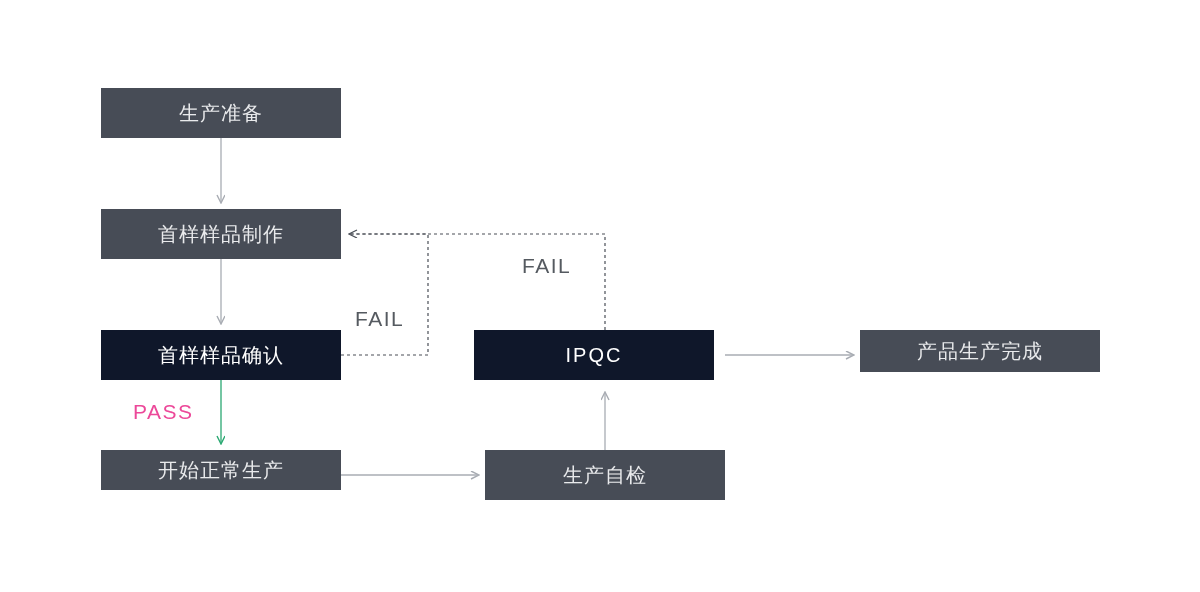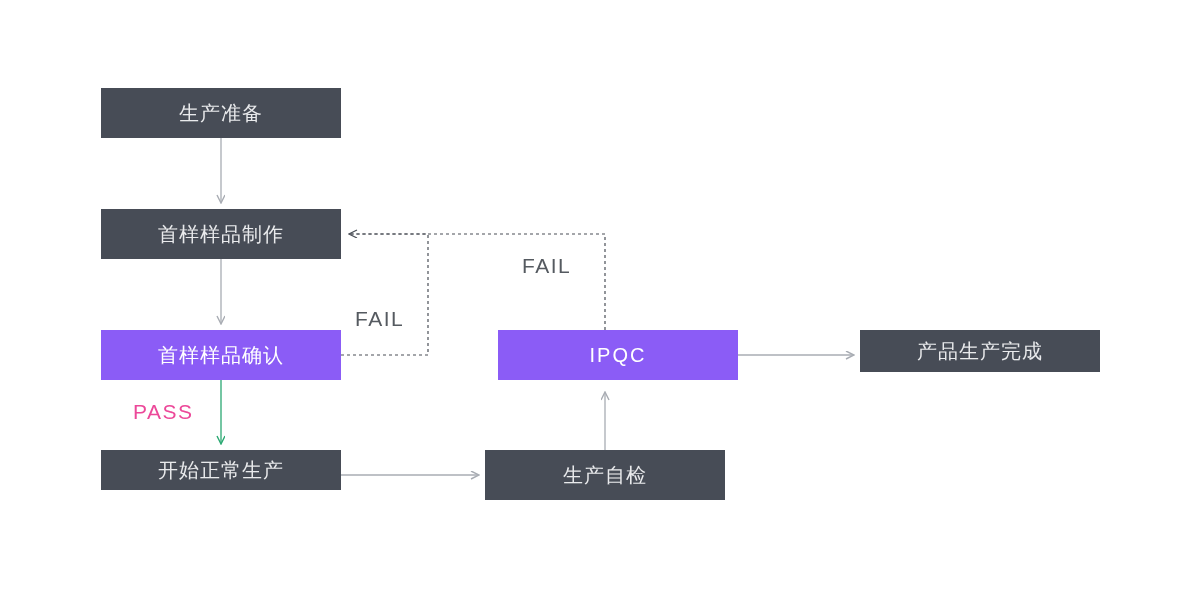--- a/index.html
+++ b/index.html
@@ -13,21 +13,21 @@
 
   .node{
     position:absolute;
     box-sizing:border-box;
     display:flex;align-items:center;justify-content:center;
     border-radius:0;
     letter-spacing:1px;
     user-select:none;
   }
   .node-dark{background:#474c56;color:#e9eaec;}
-  .node-green{background:#8b5cf6;color:#ffffff;}
+  .node-green{background:#0f172a;color:#ffffff;}
   .node-cn{font-size:20px;}
   .node-en{font-size:20px;letter-spacing:2px;}
 
   .edge-label{
     position:absolute;
     font-size:21px;
     letter-spacing:1.5px;
     color:#555a60;
     white-space:nowrap;
   }
@@ -83,21 +83,21 @@
   </div>
 
   <div class="node node-dark node-cn" style="left:101px;top:450px;width:240px;height:40px;">
     <span>开始正常生产</span>
   </div>
 
   <div class="node node-dark node-cn" style="left:485px;top:450px;width:240px;height:50px;">
     <span>生产自检</span>
   </div>
 
-  <div class="node node-green node-en" style="left:498px;top:330px;width:240px;height:50px;">
+  <div class="node node-green node-en" style="left:474px;top:330px;width:240px;height:50px;">
     <span>IPQC</span>
   </div>
 
   <div class="node node-dark node-cn" style="left:860px;top:330px;width:240px;height:42px;">
     <span>产品生产完成</span>
   </div>
 
   <div class="edge-label" style="left:355px;top:307px;">FAIL</div>
 
   <div class="edge-label" style="left:522px;top:254px;">FAIL</div>

